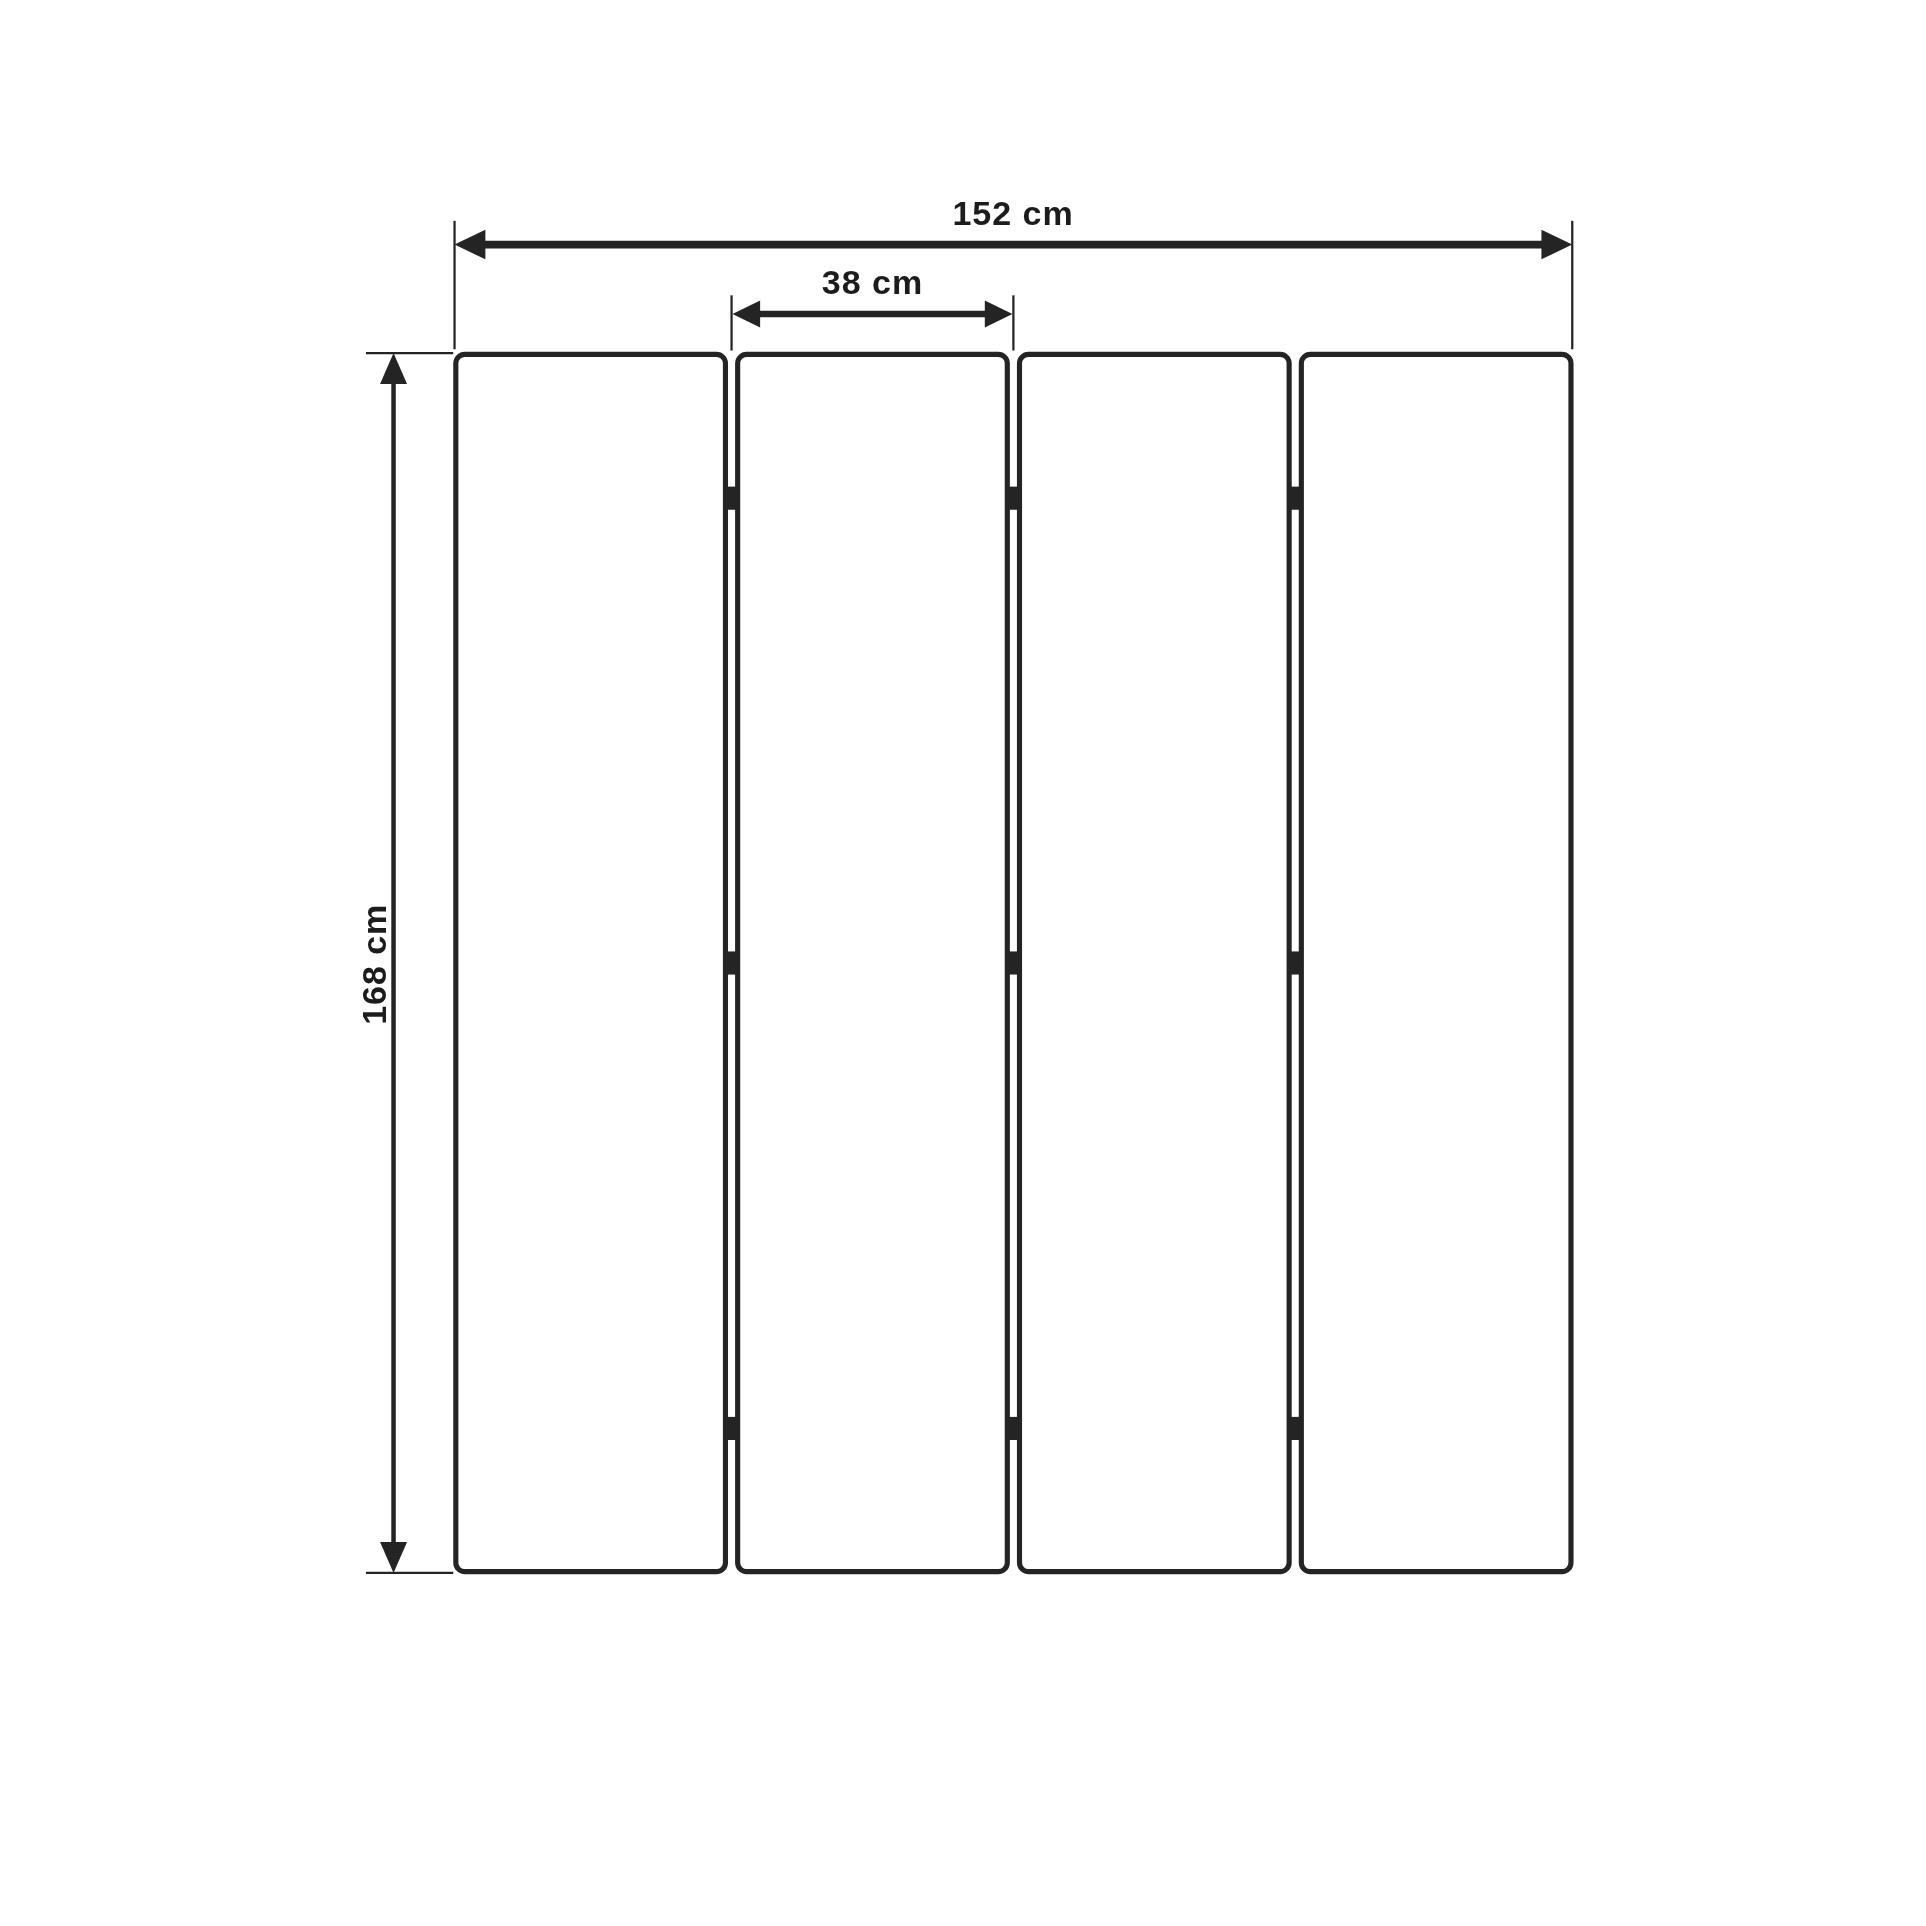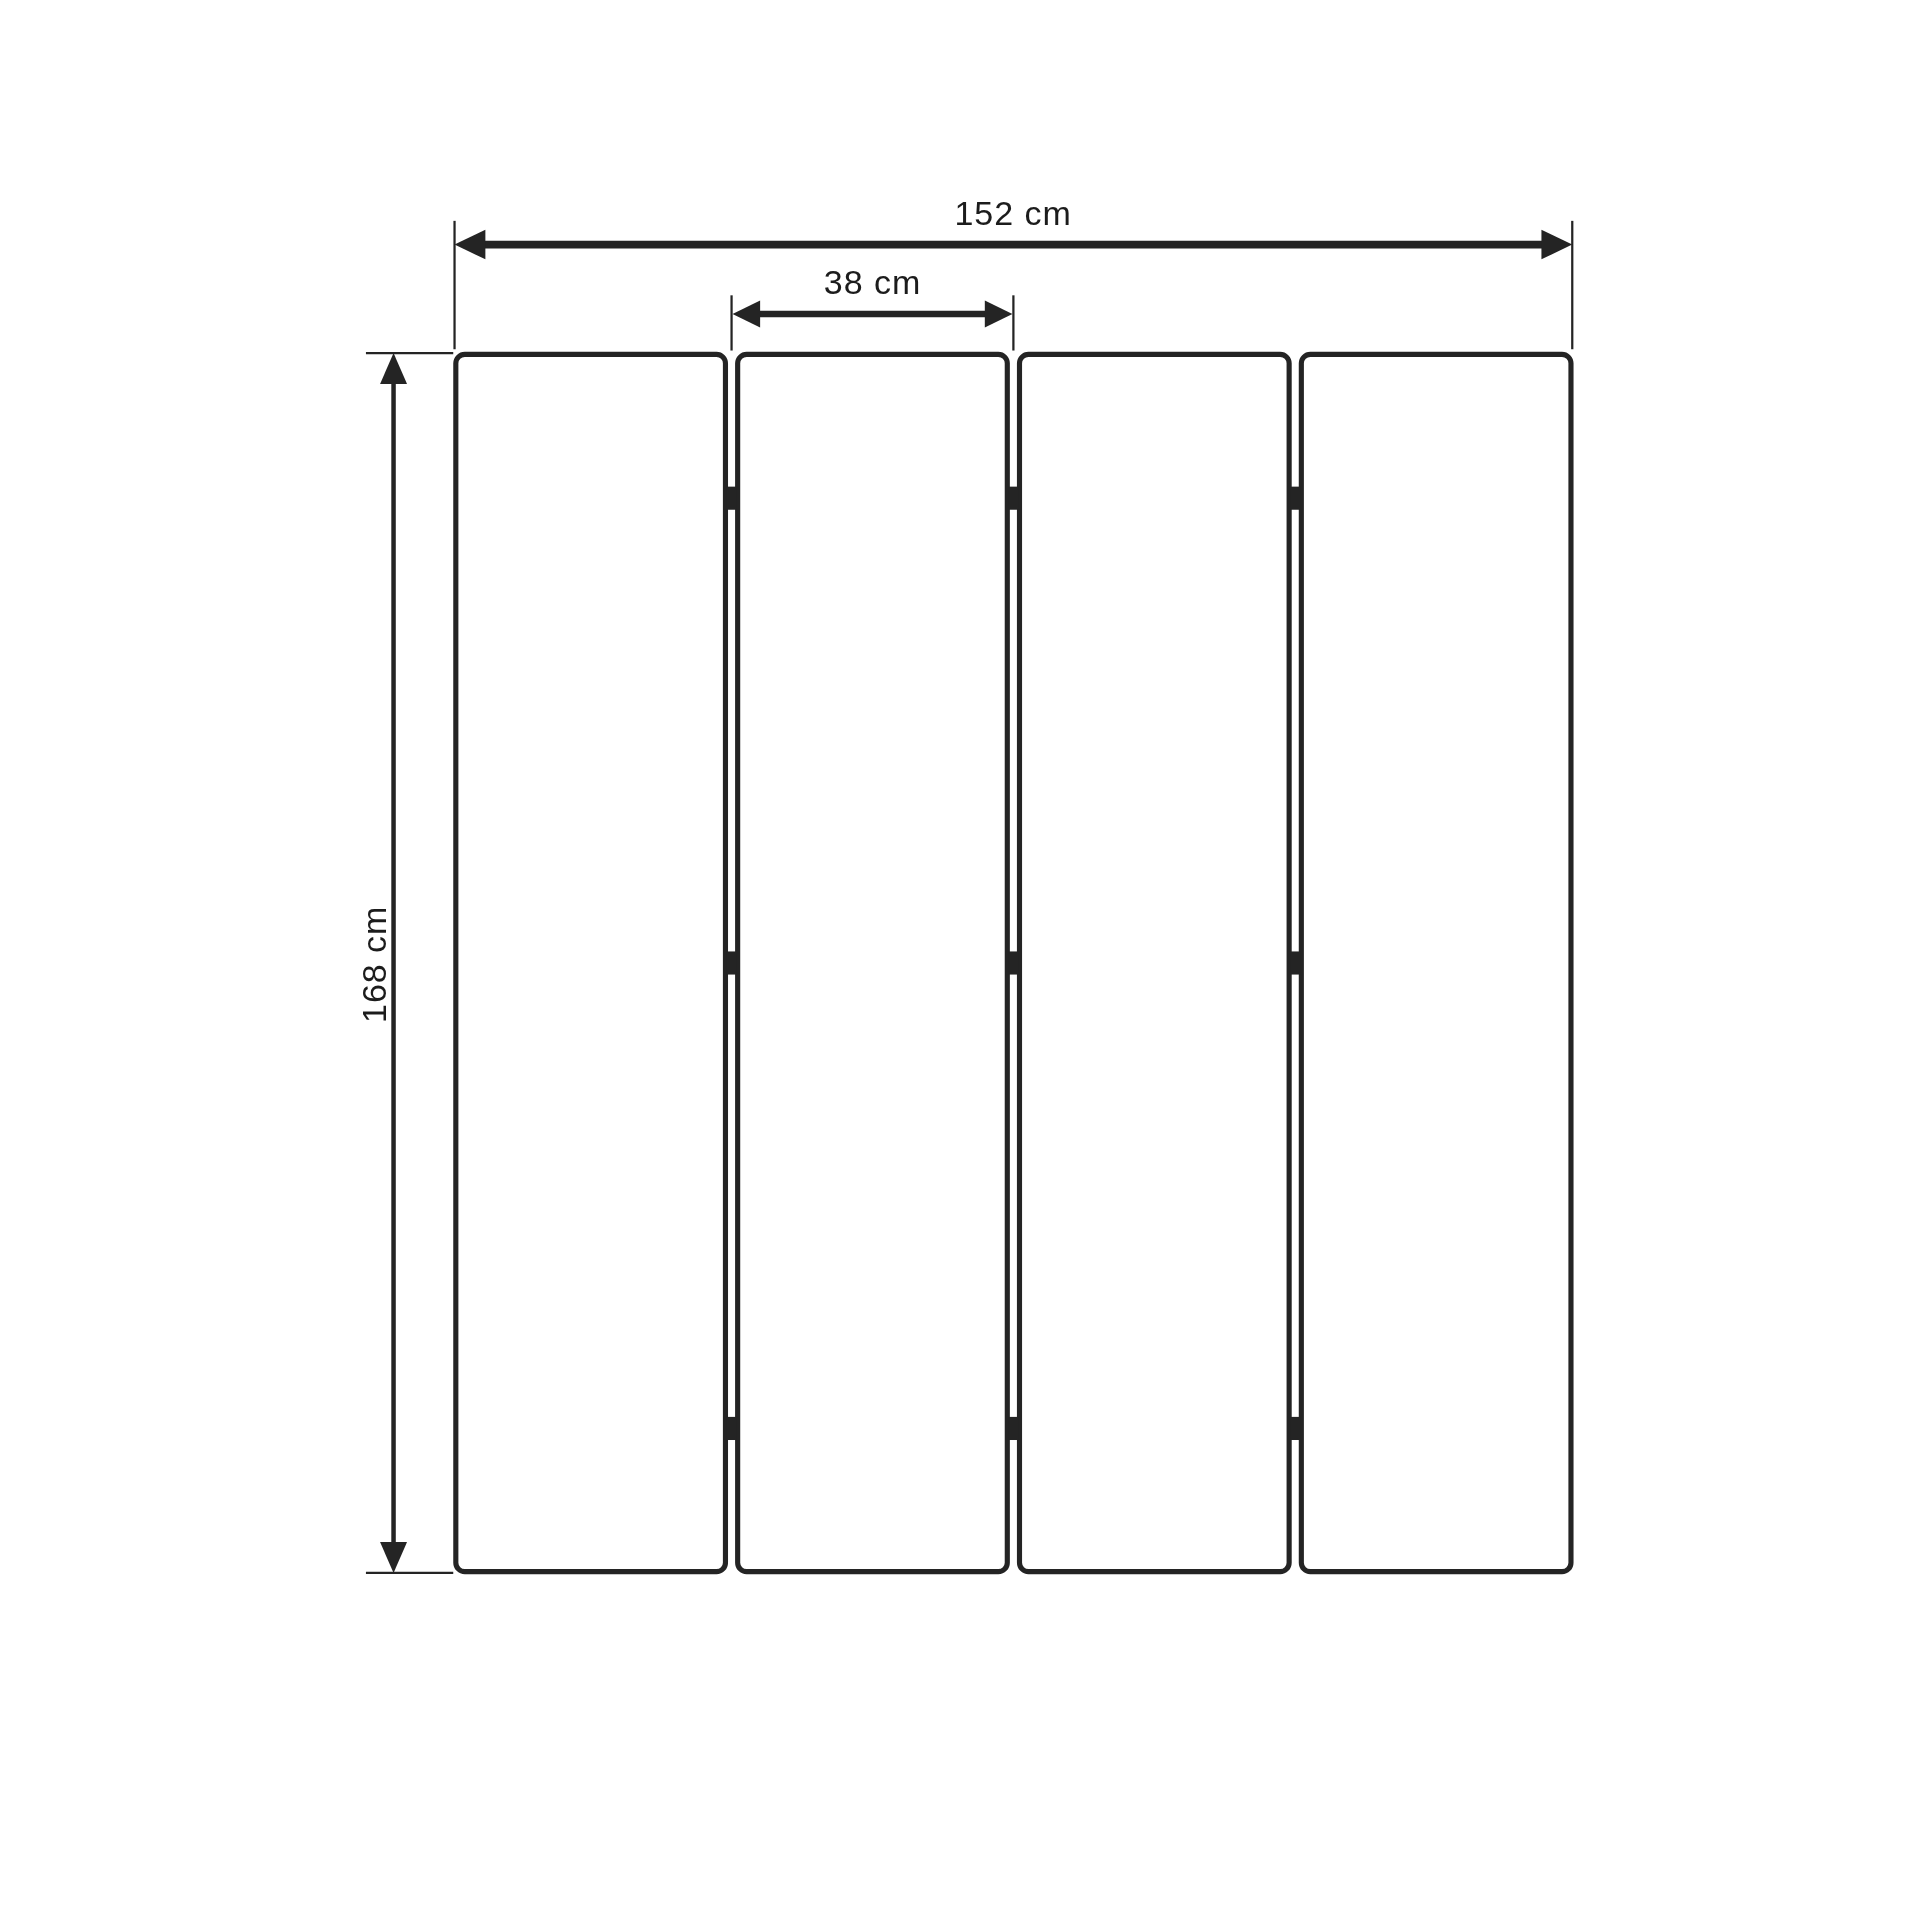--- a/index.html
+++ b/index.html
@@ -6,20 +6,21 @@
     margin: 0;
     padding: 0;
     background: #ffffff;
   }
   .canvas {
     position: relative;
     width: 1926px;
     height: 1926px;
     background: #ffffff;
     font-family: "Liberation Sans", sans-serif;
+    font-weight: bold;
   }
   svg { display: block; }
   .panel {
     fill: #ffffff;
     stroke: #242424;
     stroke-width: 8;
   }
   .hinge {
     fill: #242424;
     stroke: none;

